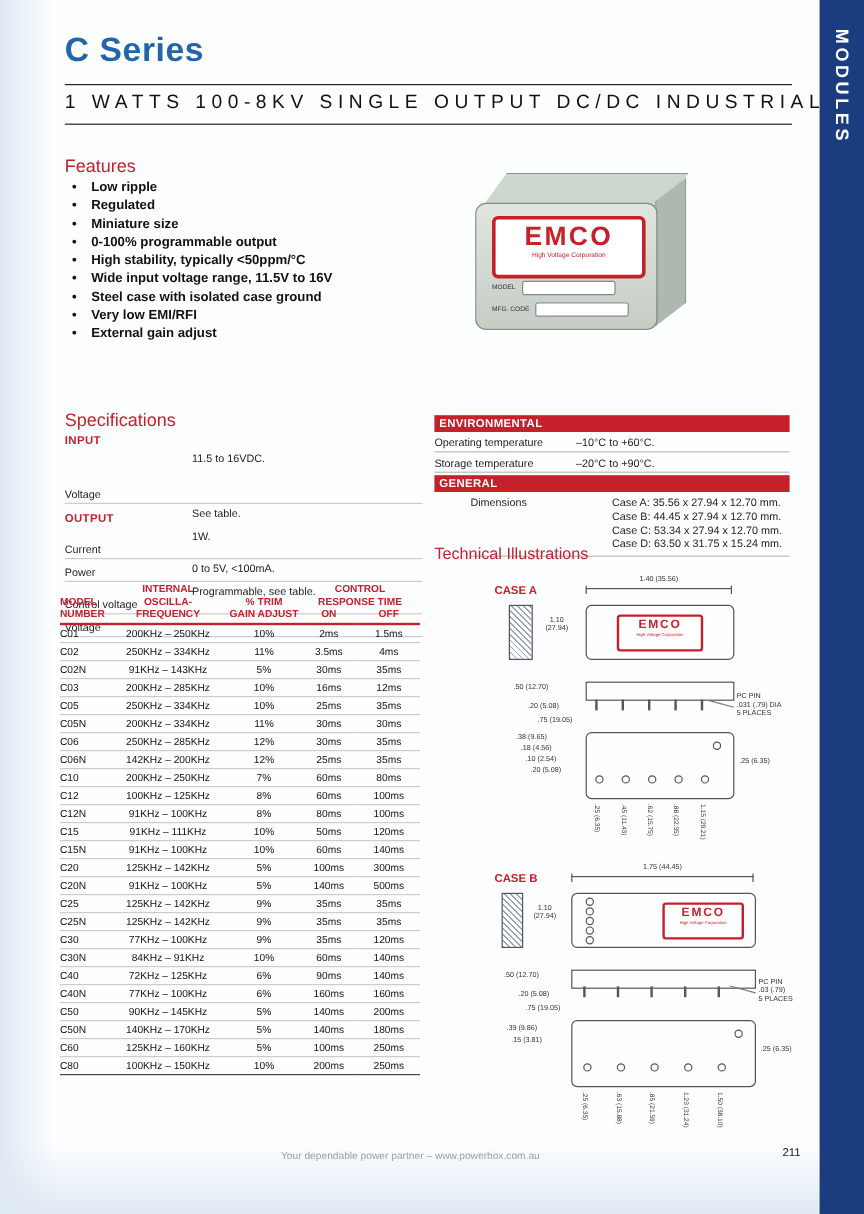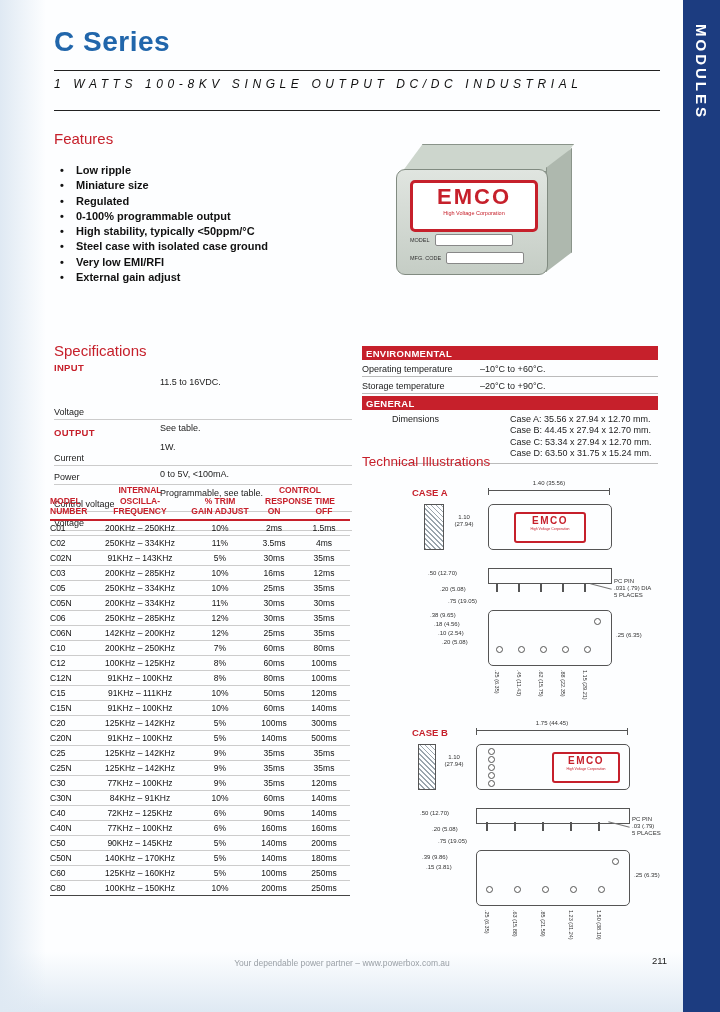--- a/index.html
+++ b/index.html
@@ -10,24 +10,24 @@
           linear-gradient(to right,#dfe9f3 0,rgba(255,255,255,0) 46px),
           linear-gradient(to top,#dfe9f3 0,rgba(255,255,255,0) 60px),
           #fdfeff;}
   
   .side-tab{position:absolute;top:0;right:0;width:37px;height:1012px;background:#1c3c80;}
   .side-tab-text{position:absolute;top:24px;left:50%;transform:translateX(-50%);
         writing-mode:vertical-rl;color:#fff;font-weight:bold;font-size:15px;letter-spacing:3px;}
   
   .series-title{position:absolute;left:54px;top:26px;margin:0;font-size:28px;font-weight:600;color:#2166ab;letter-spacing:.5px;}
   .subtitle{position:absolute;left:54px;top:70px;width:606px;border-top:1px solid #222;border-bottom:1px solid #222;
-        padding:6px 0 19px;font-size:12px;letter-spacing:4.6px;color:#111;white-space:nowrap;font-style:italic;}
+        padding:6px 0 8px;font-size:16px;letter-spacing:4.6px;color:#111;white-space:nowrap;}
   
   .red-heading{position:absolute;color:#c6202b;font-size:15px;}
-  #features-list{position:absolute;left:58px;top:163px;margin:0;padding:0;list-style:none;}
+  #features-list{position:absolute;left:58px;top:149px;margin:0;padding:0;list-style:none;}
   #features-list li{font-size:11px;font-weight:bold;color:#111;line-height:15.3px;padding-left:18px;position:relative;}
   #features-list li::before{content:"•";position:absolute;left:2px;}
   
   .product{position:absolute;left:396px;top:142px;width:184px;height:152px;}
   .box-top{position:absolute;left:6px;top:2px;width:170px;height:26px;background:#cdd6cd;border:1px solid #8a948a;
         clip-path:polygon(0 100%,88% 100%,100% 0,12% 0);}
   .box-side{position:absolute;left:150px;top:6px;width:24px;height:122px;background:#aeb8ae;border:1px solid #8a948a;
         clip-path:polygon(0 16%,100% 0,100% 84%,0 100%);}
   .box-front{position:absolute;left:0;top:27px;width:150px;height:104px;background:linear-gradient(#e0e5e0,#c5cdc5);
         border:1px solid #818b81;border-radius:9px;}
@@ -89,24 +89,25 @@
   <div class="side-tab">
     <div class="side-tab-text">MODULES</div>
   </div>
 
   <h1 class="series-title">C Series</h1>
   <div class="subtitle">1 WATTS 100-8KV SINGLE OUTPUT DC/DC INDUSTRIAL</div>
 
   <div class="red-heading" style="left:54px;top:130px;">Features</div>
   <ul id="features-list">
       <li>Low ripple</li>
+      <li>Regulated</li>
       <li>Miniature size</li>
-      <li>Regulated</li>
       <li>0-100% programmable output</li>
       <li>High stability, typically &lt;50ppm/°C</li>
+      <li>Wide input voltage range, 11.5V to 16V</li>
       <li>Steel case with isolated case ground</li>
       <li>Very low EMI/RFI</li>
       <li>External gain adjust</li>
     </ul>
 
   <div class="product">
     <div class="box-top"></div>
     <div class="box-side"></div>
     <div class="box-front">
       <div class="emco-panel">

